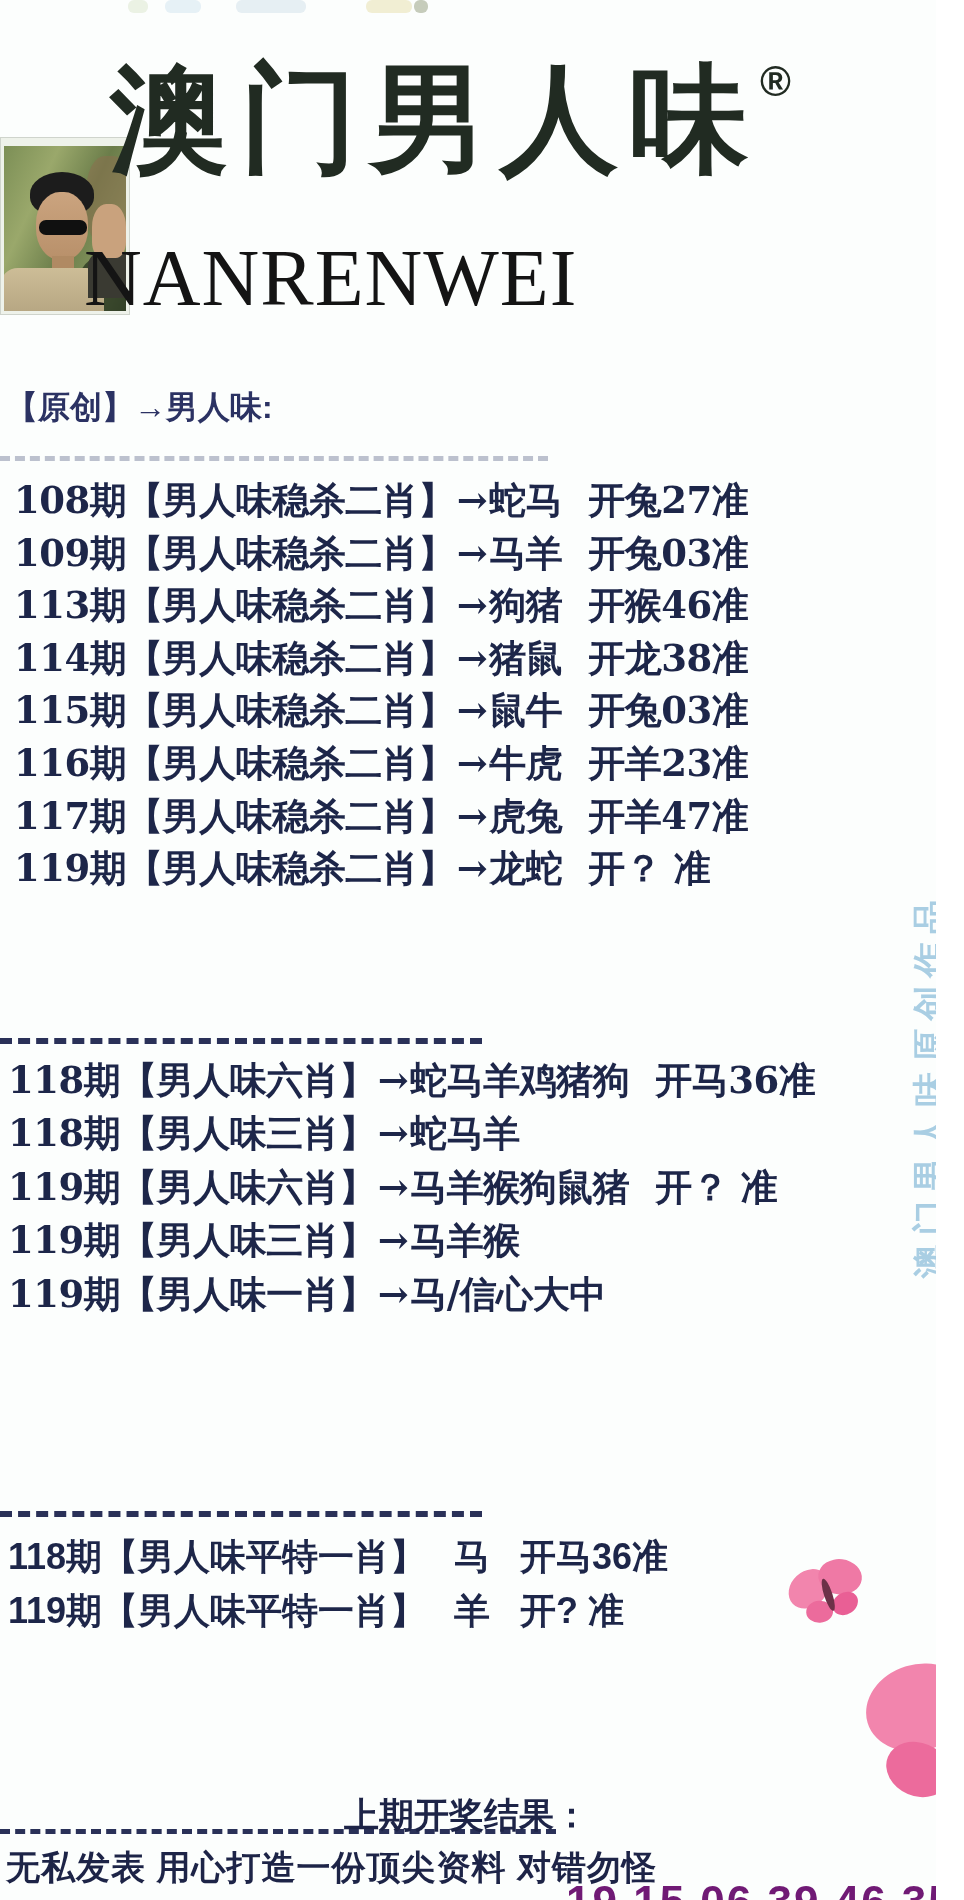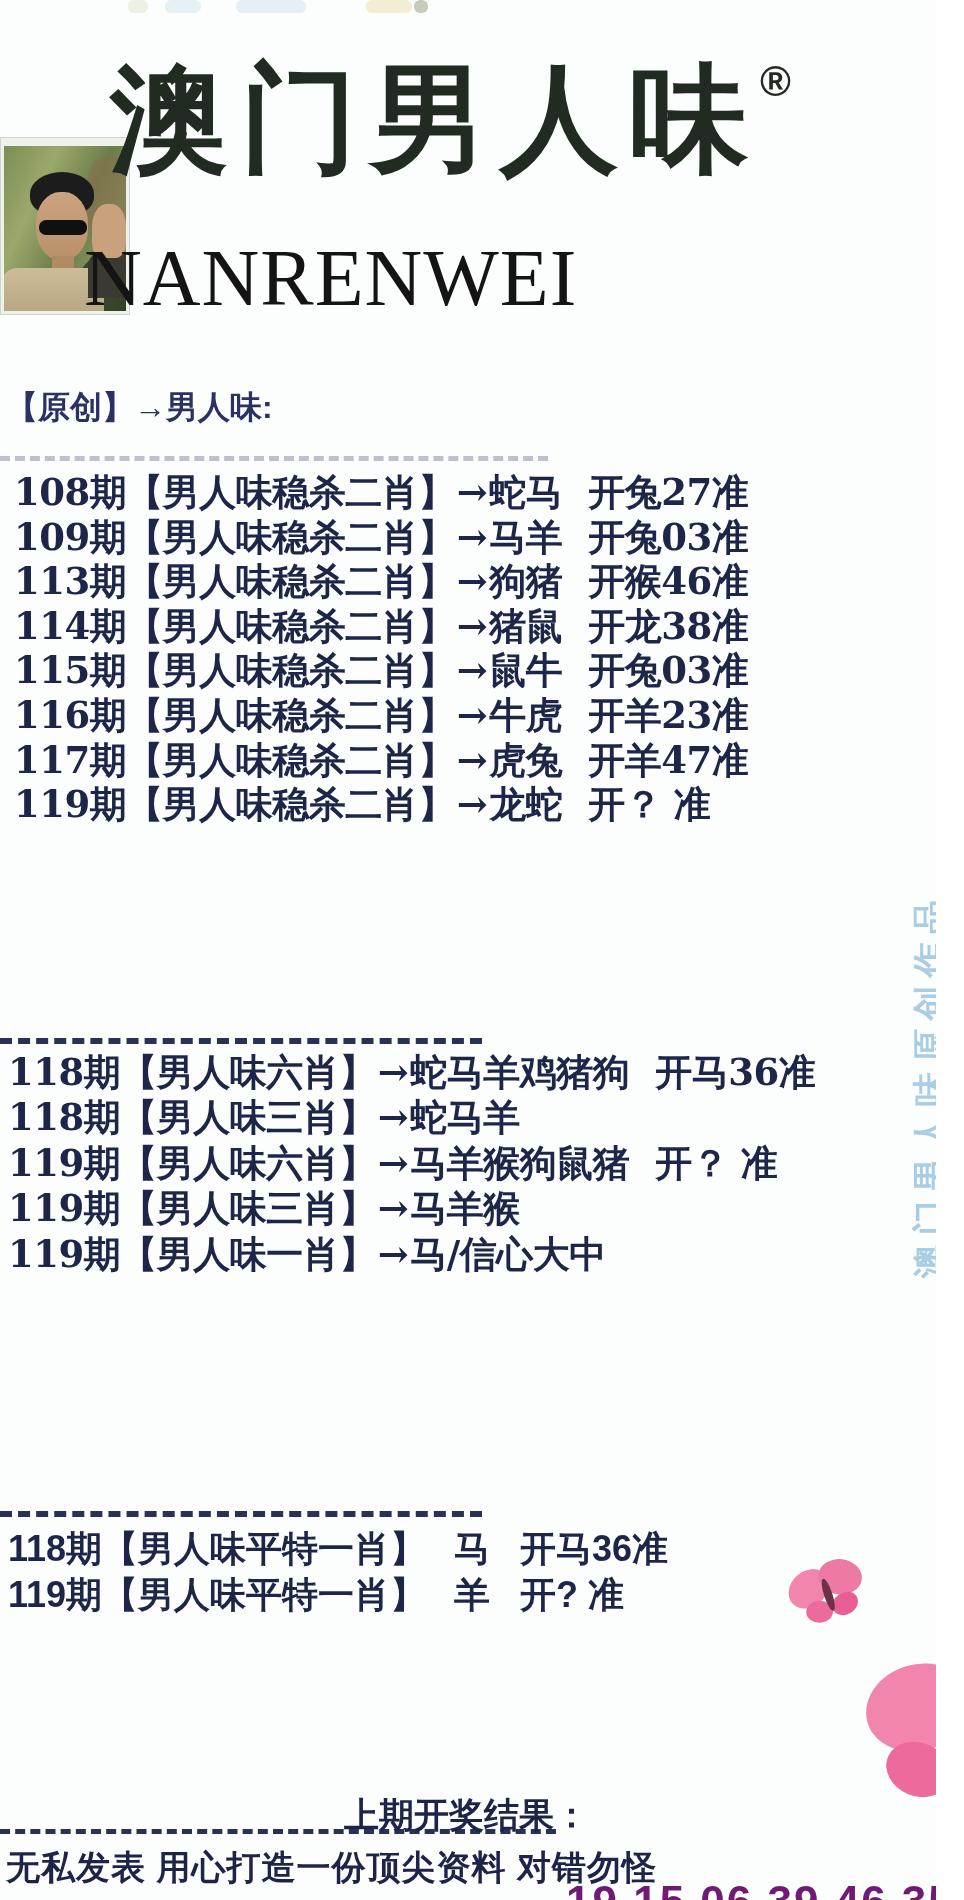--- a/index.html
+++ b/index.html
@@ -43,21 +43,21 @@
   
   .origin{
     position:absolute;left:6px;top:386px;
     font-size:32px;font-weight:bold;color:#2b3263;white-space:nowrap;
   }
   .dash{position:absolute;left:0;height:0;border-top:6px dashed #2a3158;}
   .dash.gray{border-top:5px dashed #bcc1ce;}
 
   
   .list{position:absolute;color:#1d2649;font-weight:bold;white-space:nowrap;}
-  .list .row{display:block;}
+  .list .row{display:block;margin-top:8px;}
   .serif-list{font-family:"DejaVu Serif","Liberation Serif",serif;letter-spacing:-0.5px;}
   .main-list{left:14px;top:470px;font-size:37px;line-height:44.6px;}
   .xiao-list{left:8px;top:1050px;font-size:37px;line-height:45.4px;}
   .pingte-list{left:8px;top:1526px;font-size:36px;line-height:46px;font-family:"Liberation Sans",sans-serif;letter-spacing:0;}
   .row .result{margin-left:26px;}
   .row .arrow{margin:0 2px;}
   .pingte-list .pick{margin-left:28px;}
   .pingte-list .result{margin-left:30px;}
 
   

